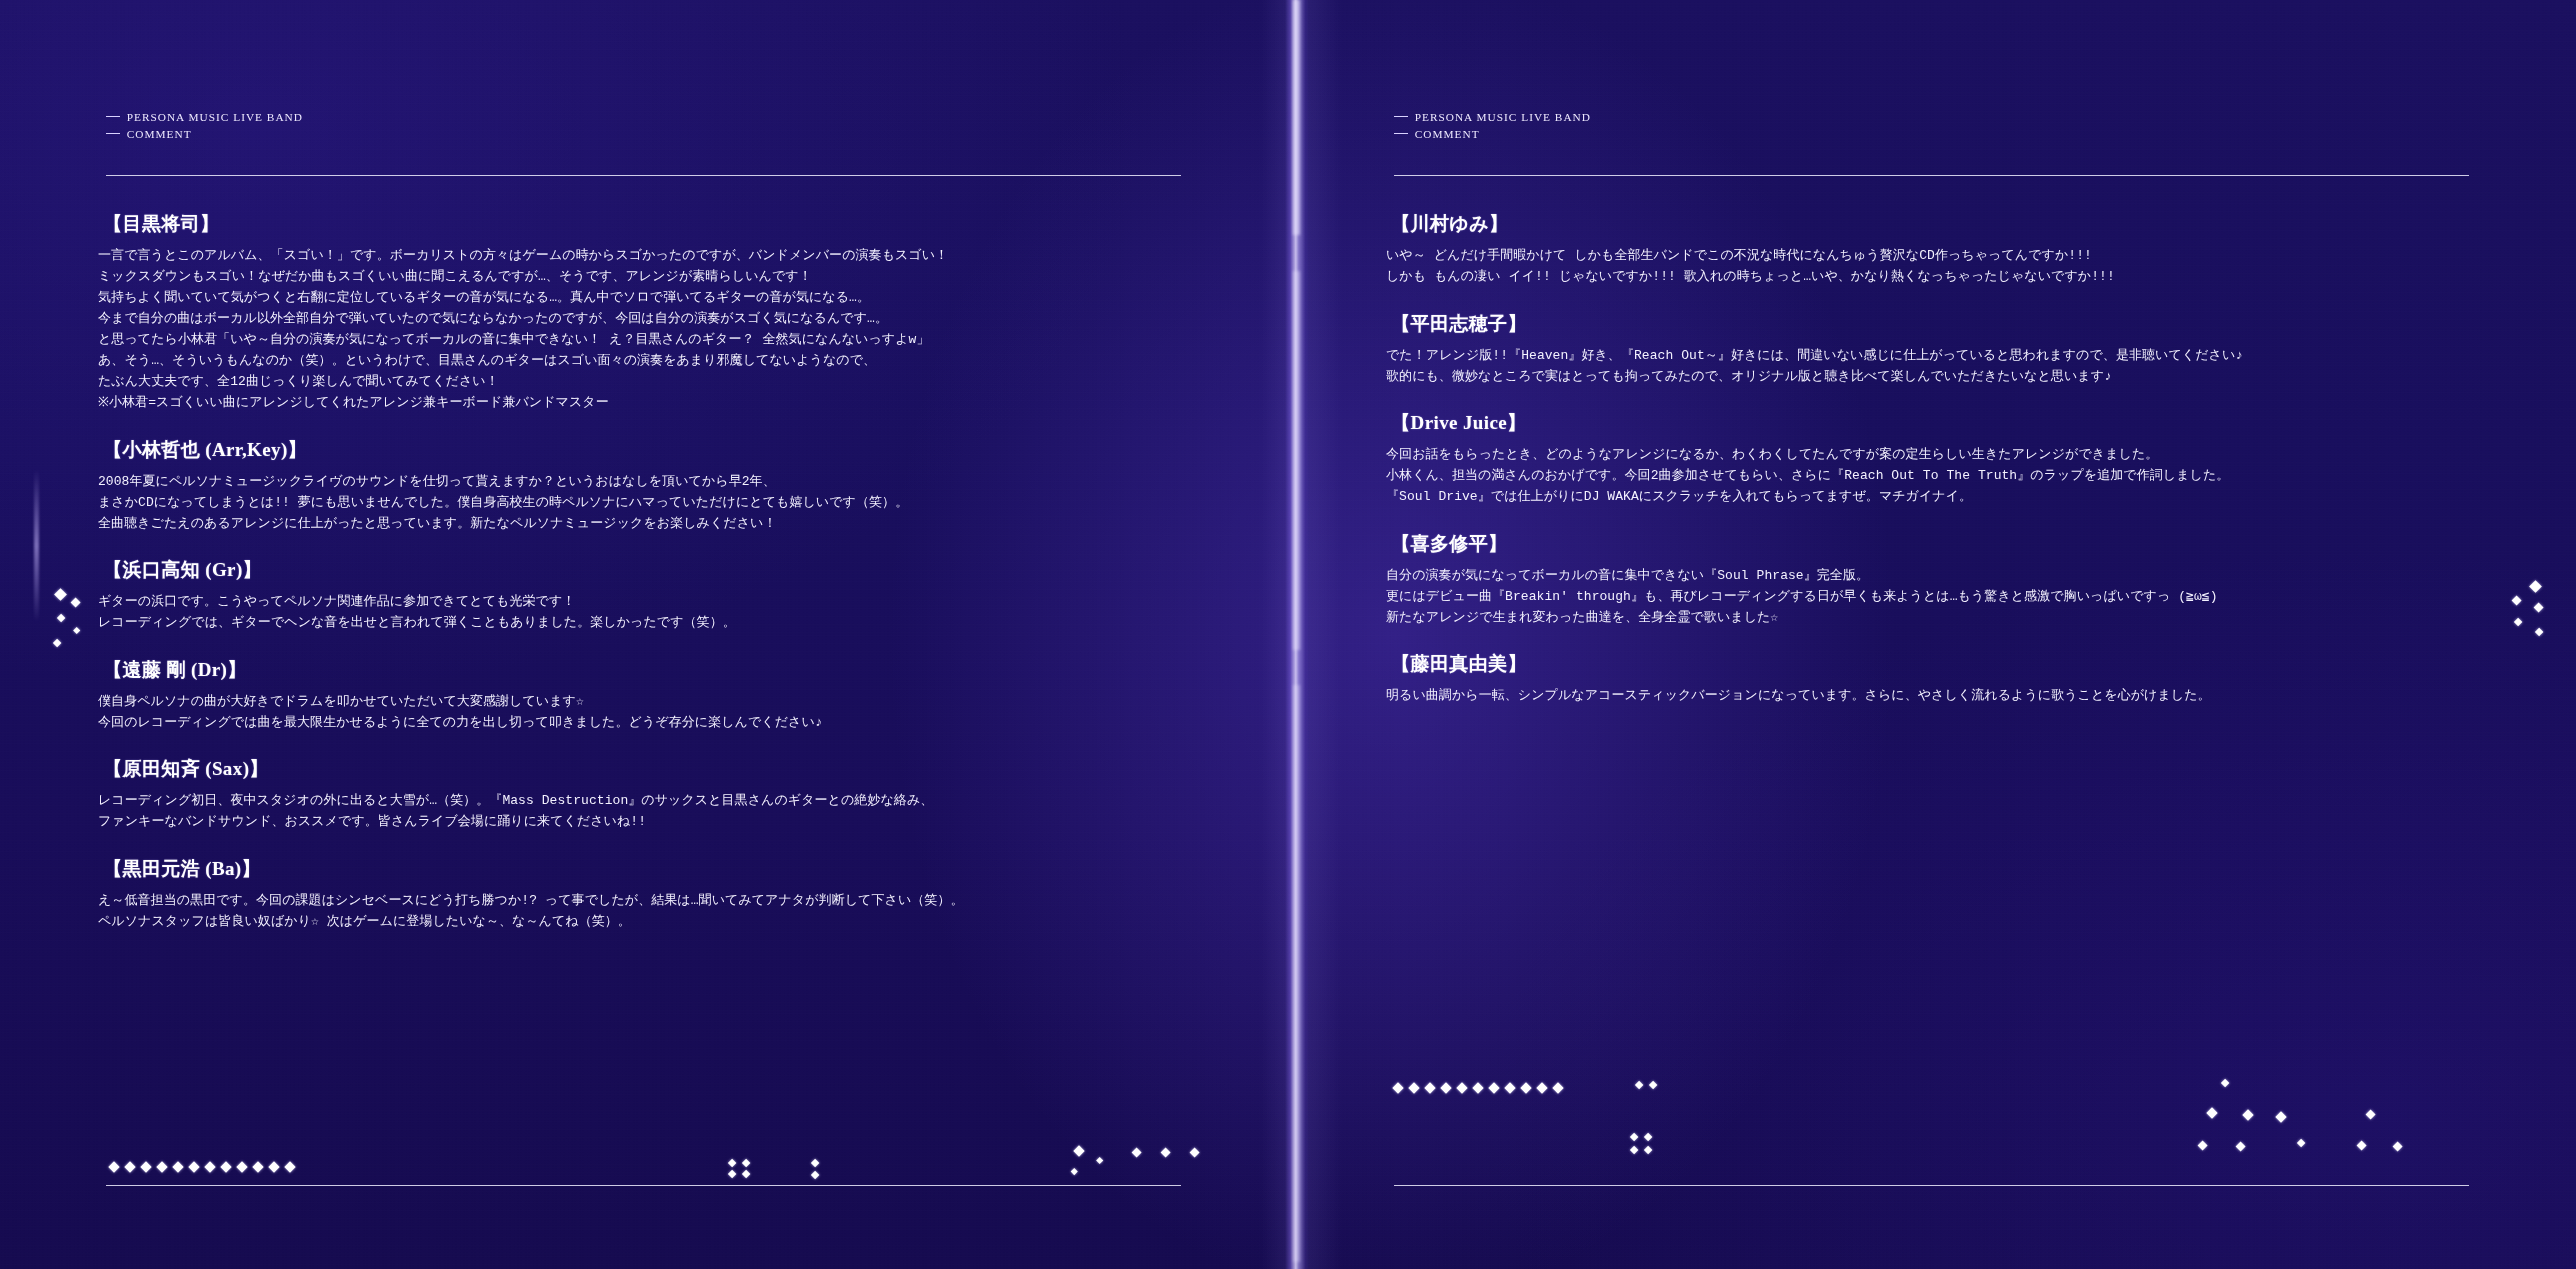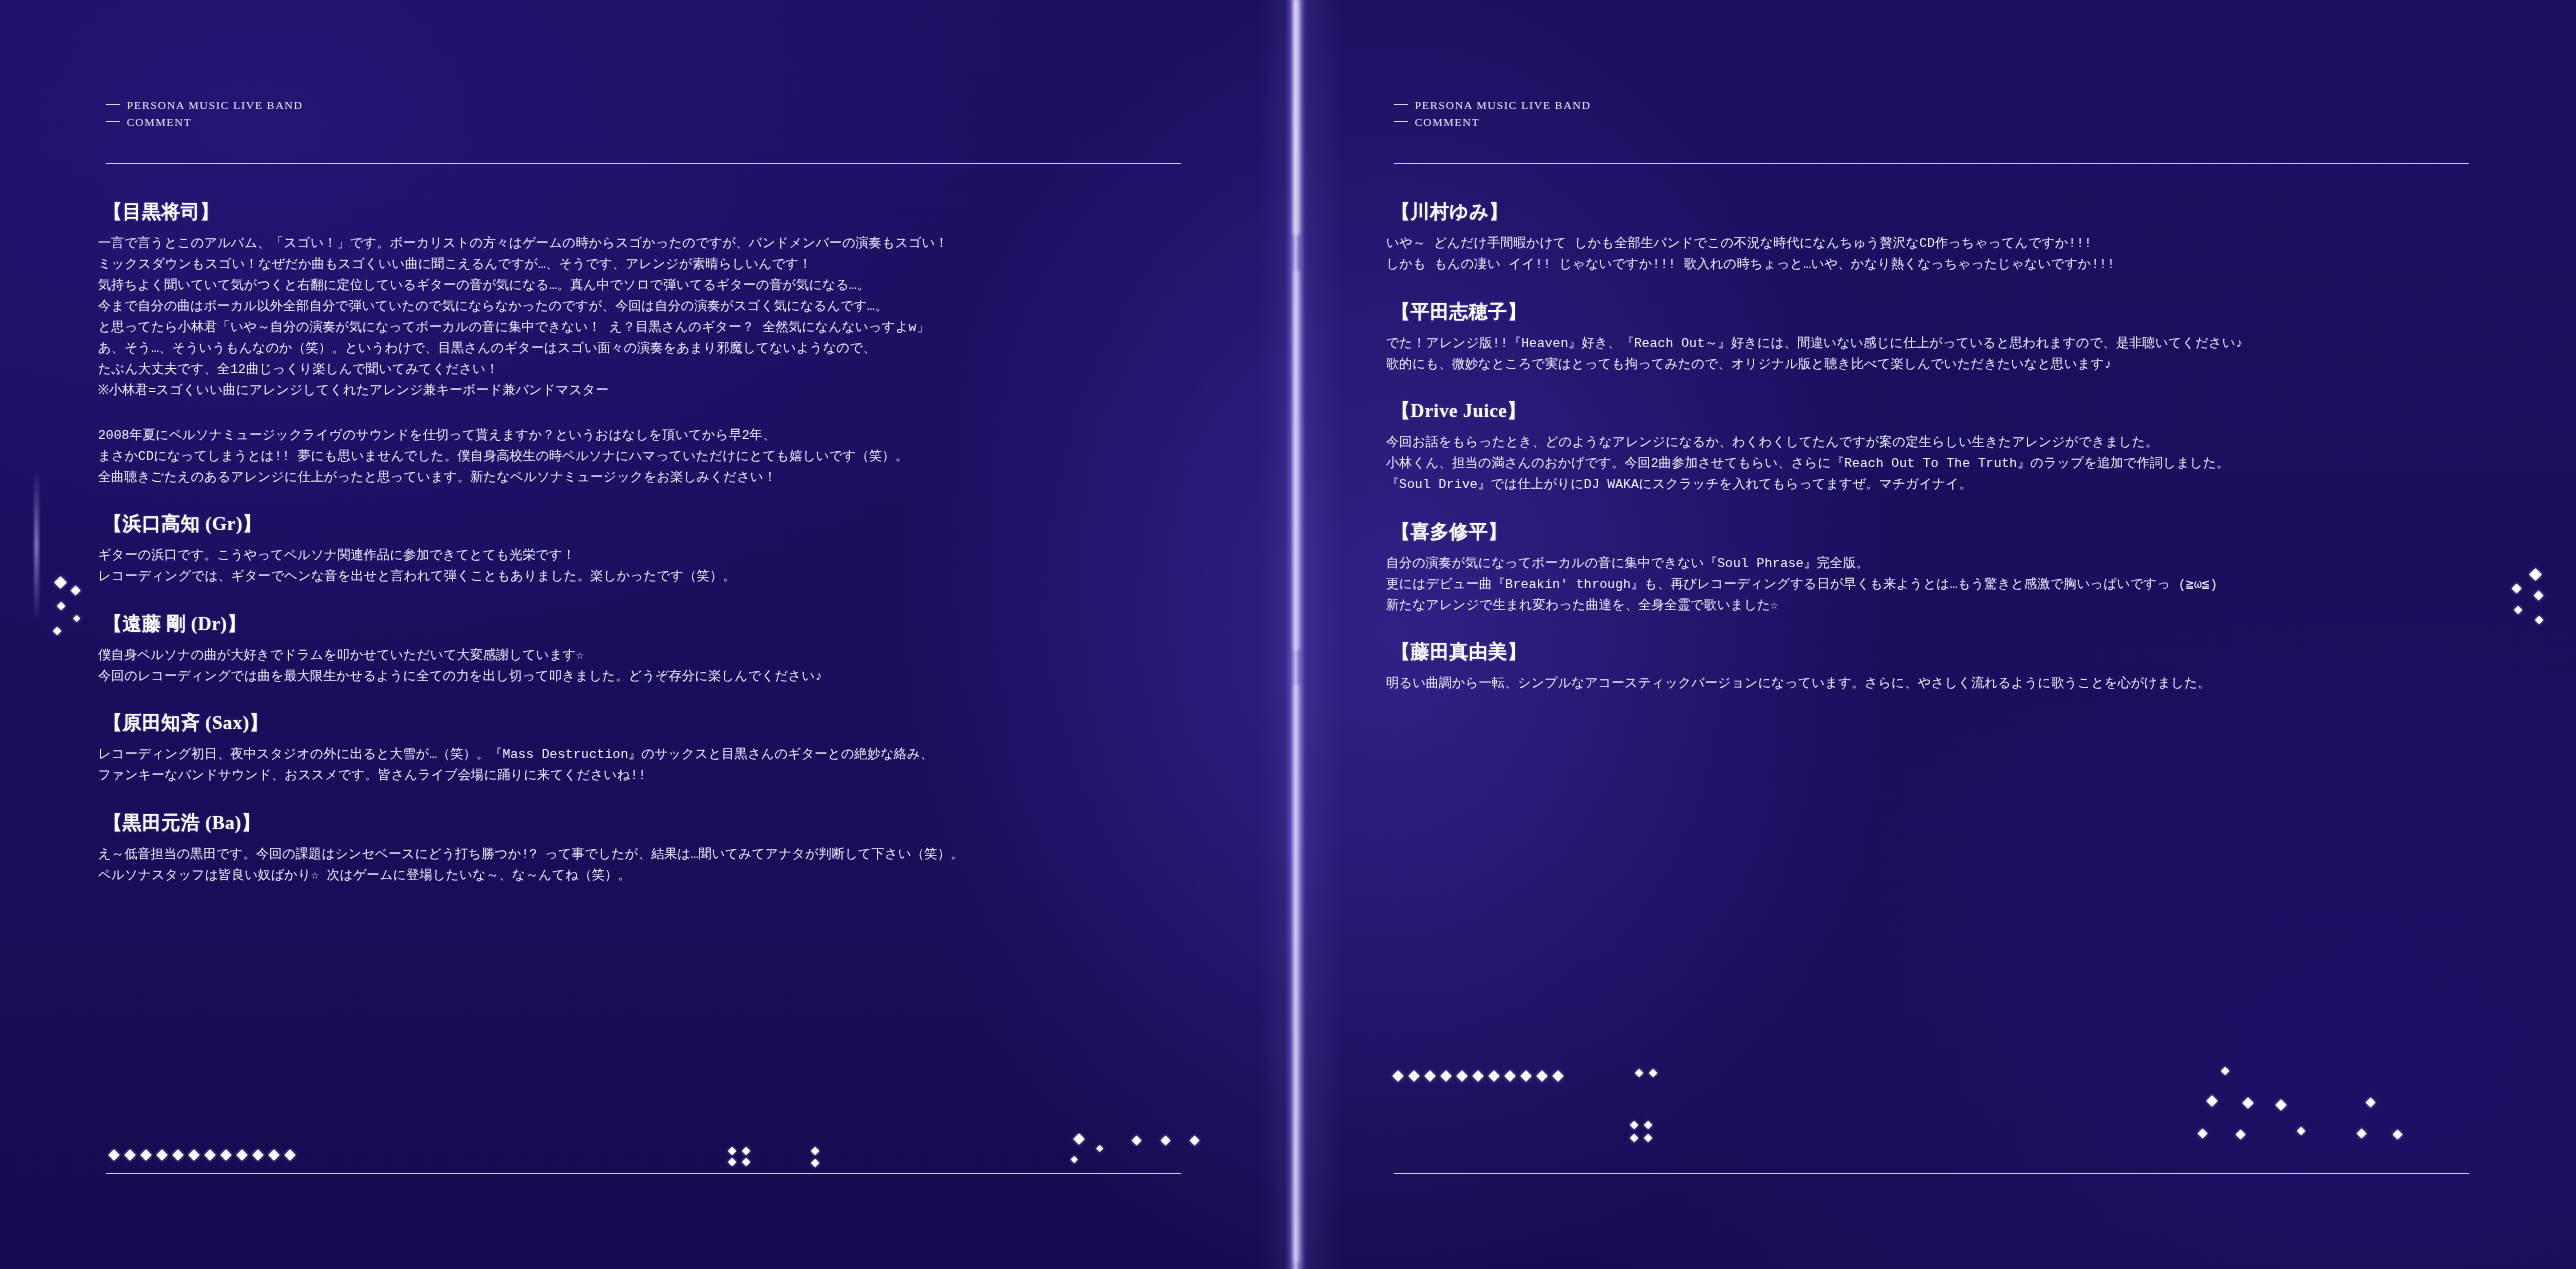--- a/index.html
+++ b/index.html
@@ -72,21 +72,21 @@
     position: absolute;
     left: 34px; top: 469px;
     width: 5.4px; height: 153px;
     background: linear-gradient(180deg, rgba(180,160,255,.0), rgba(200,185,255,.55), rgba(180,160,255,.0));
     filter: blur(1.1px);
     pointer-events: none;
   }
 
   .page {
     position: absolute;
-    top: 4px;
+    top: 16px;
     height: 902px;
     color: #ffffff;
   }
   .page-left  { left: 0;     width: 1288px; }
   .page-right { left: 1288px; width: 1288px; }
 
   .header {
     position: absolute;
     left: 106px;
     top: 93px;
@@ -185,20 +185,21 @@
         <div class="entry-body">一言で言うとこのアルバム、「スゴい！」です。ボーカリストの方々はゲームの時からスゴかったのですが、バンドメンバーの演奏もスゴい！
 ミックスダウンもスゴい！なぜだか曲もスゴくいい曲に聞こえるんですが…、そうです、アレンジが素晴らしいんです！
 気持ちよく聞いていて気がつくと右翻に定位しているギターの音が気になる…。真ん中でソロで弾いてるギターの音が気になる…。
 今まで自分の曲はボーカル以外全部自分で弾いていたので気にならなかったのですが、今回は自分の演奏がスゴく気になるんです…。
 と思ってたら小林君「いや～自分の演奏が気になってボーカルの音に集中できない！ え？目黒さんのギター？ 全然気になんないっすよw」
 あ、そう…、そういうもんなのか（笑）。というわけで、目黒さんのギターはスゴい面々の演奏をあまり邪魔してないようなので、
 たぶん大丈夫です、全12曲じっくり楽しんで聞いてみてください！
 ※小林君=スゴくいい曲にアレンジしてくれたアレンジ兼キーボード兼バンドマスター</div>
       </div>
       <div class="entry">
+        <div class="entry-name">【小林哲也 (Arr,Key)】</div>
         <div class="entry-body">2008年夏にペルソナミュージックライヴのサウンドを仕切って貰えますか？というおはなしを頂いてから早2年、
 まさかCDになってしまうとは!! 夢にも思いませんでした。僕自身高校生の時ペルソナにハマっていただけにとても嬉しいです（笑）。
 全曲聴きごたえのあるアレンジに仕上がったと思っています。新たなペルソナミュージックをお楽しみください！</div>
       </div>
       <div class="entry">
         <div class="entry-name">【浜口高知 (Gr)】</div>
         <div class="entry-body">ギターの浜口です。こうやってペルソナ関連作品に参加できてとても光栄です！
 レコーディングでは、ギターでヘンな音を出せと言われて弾くこともありました。楽しかったです（笑）。</div>
       </div>
       <div class="entry">

